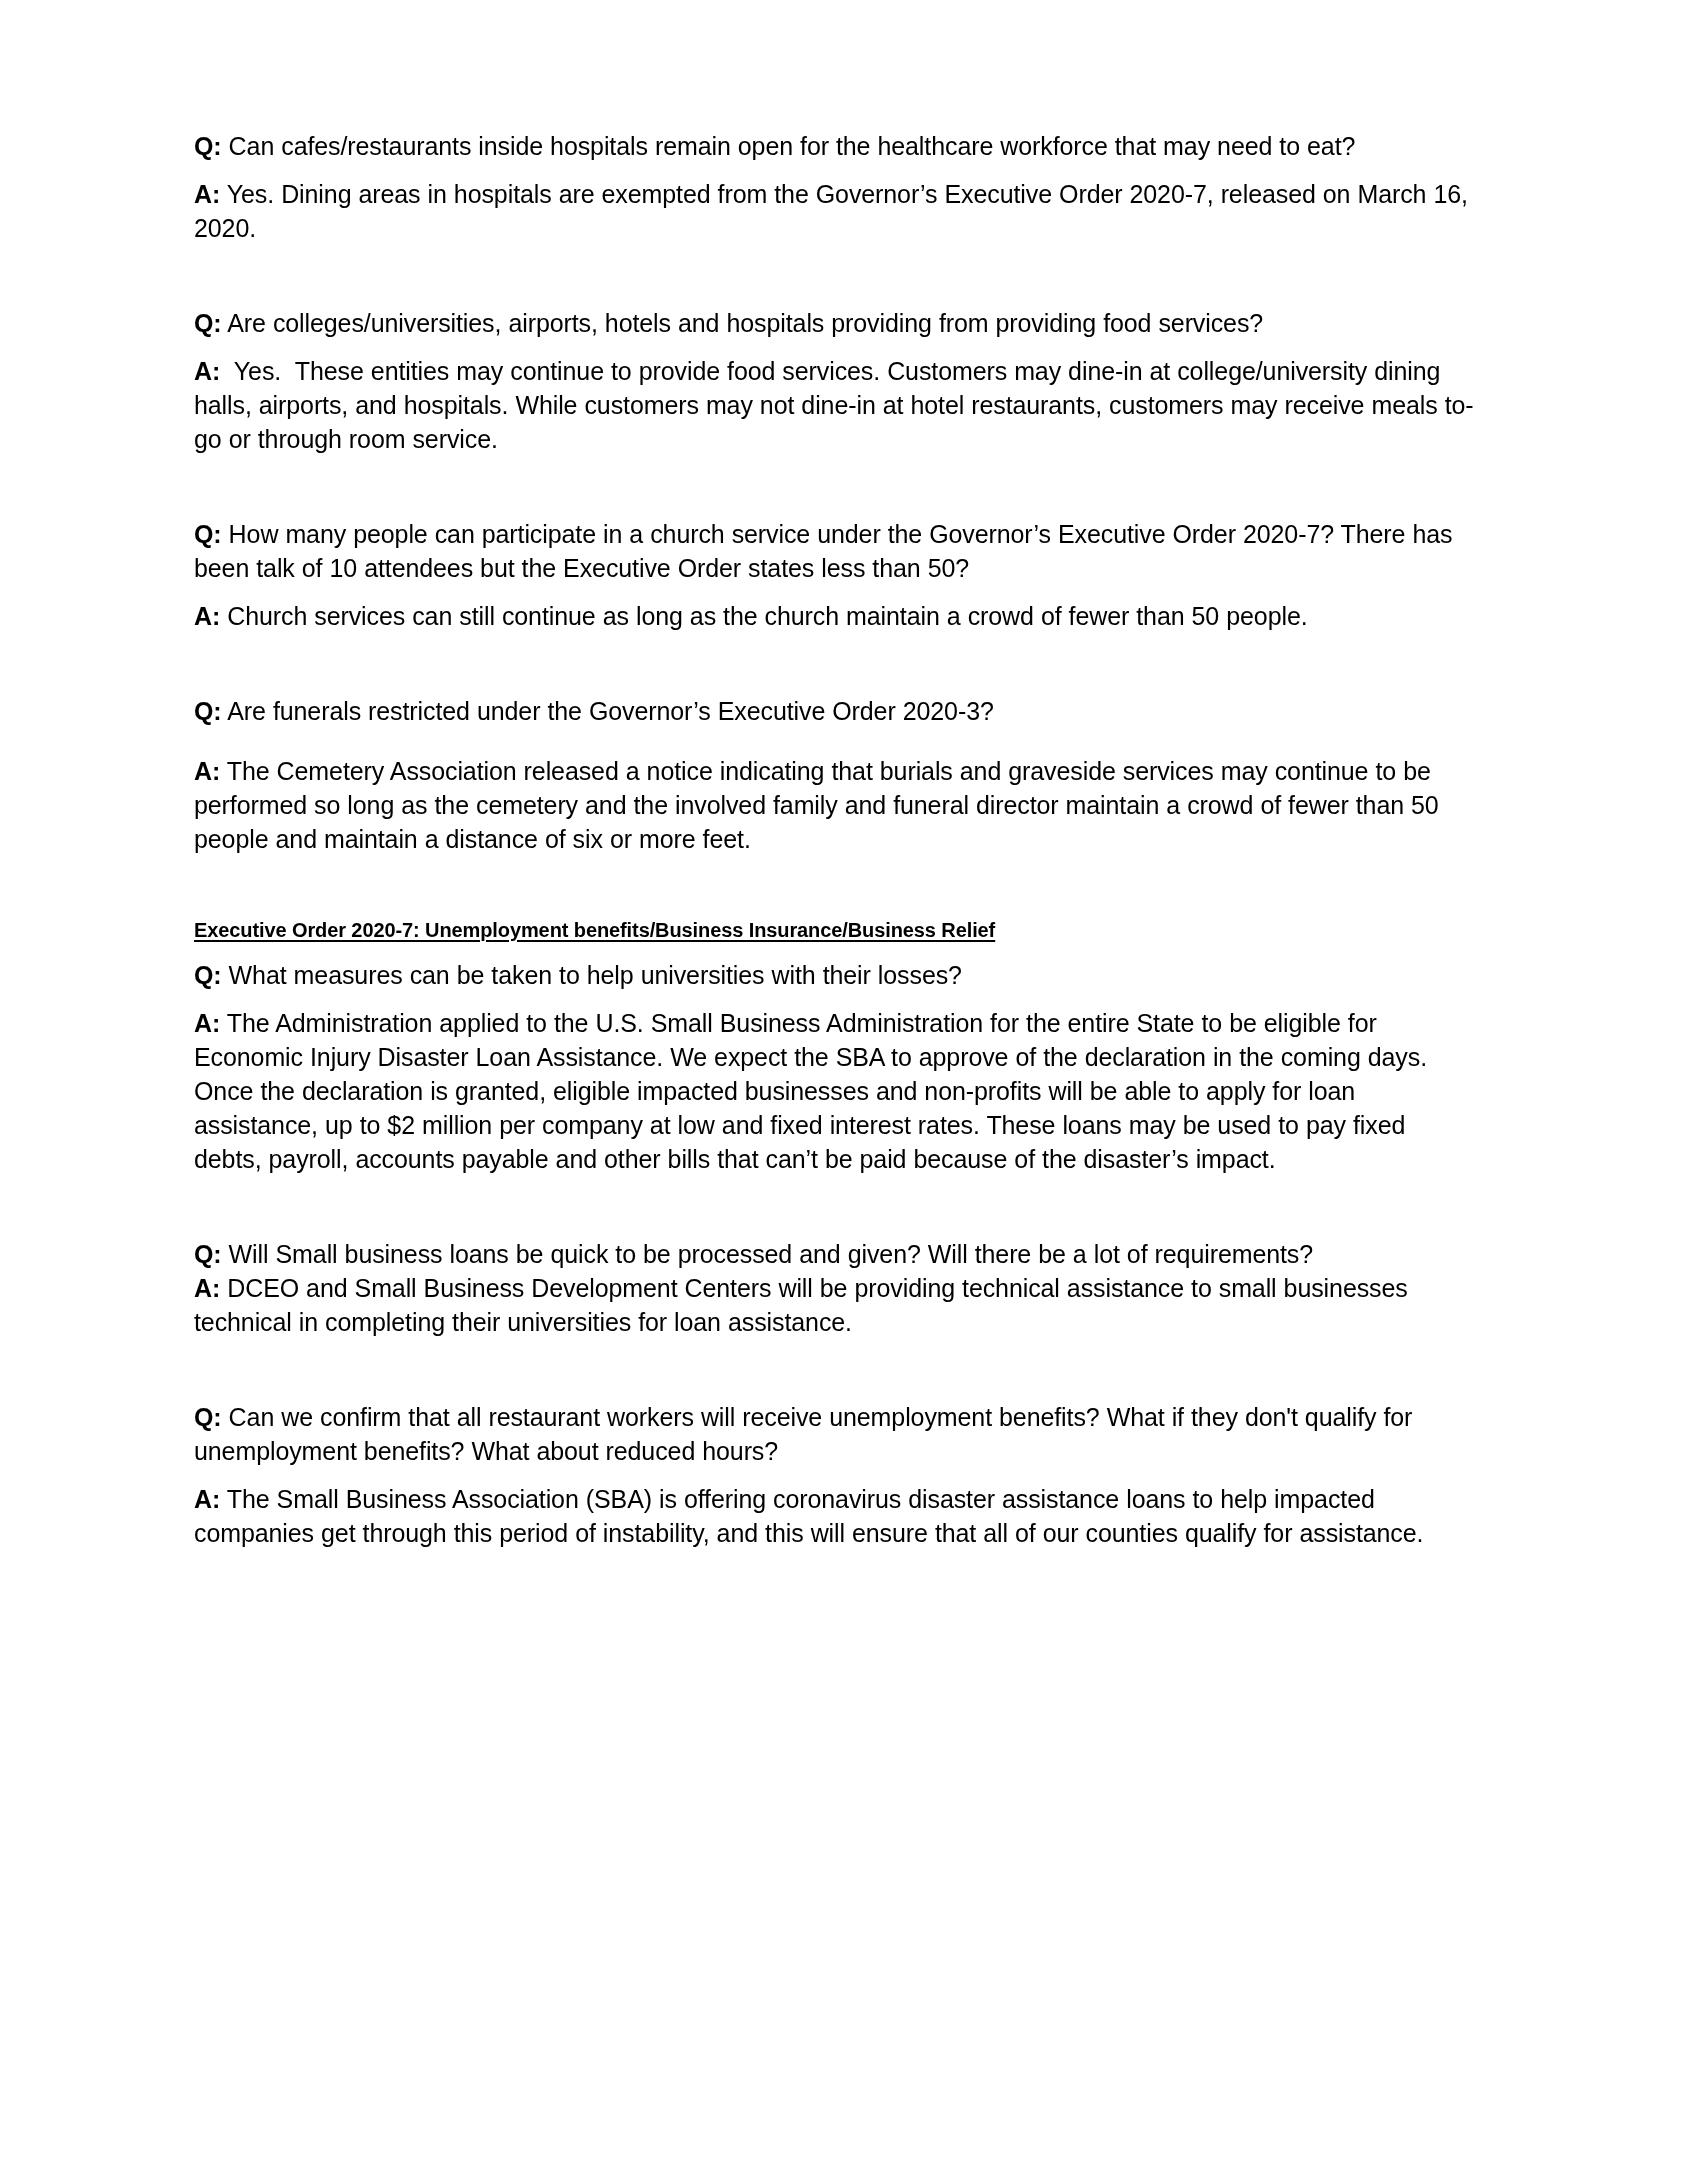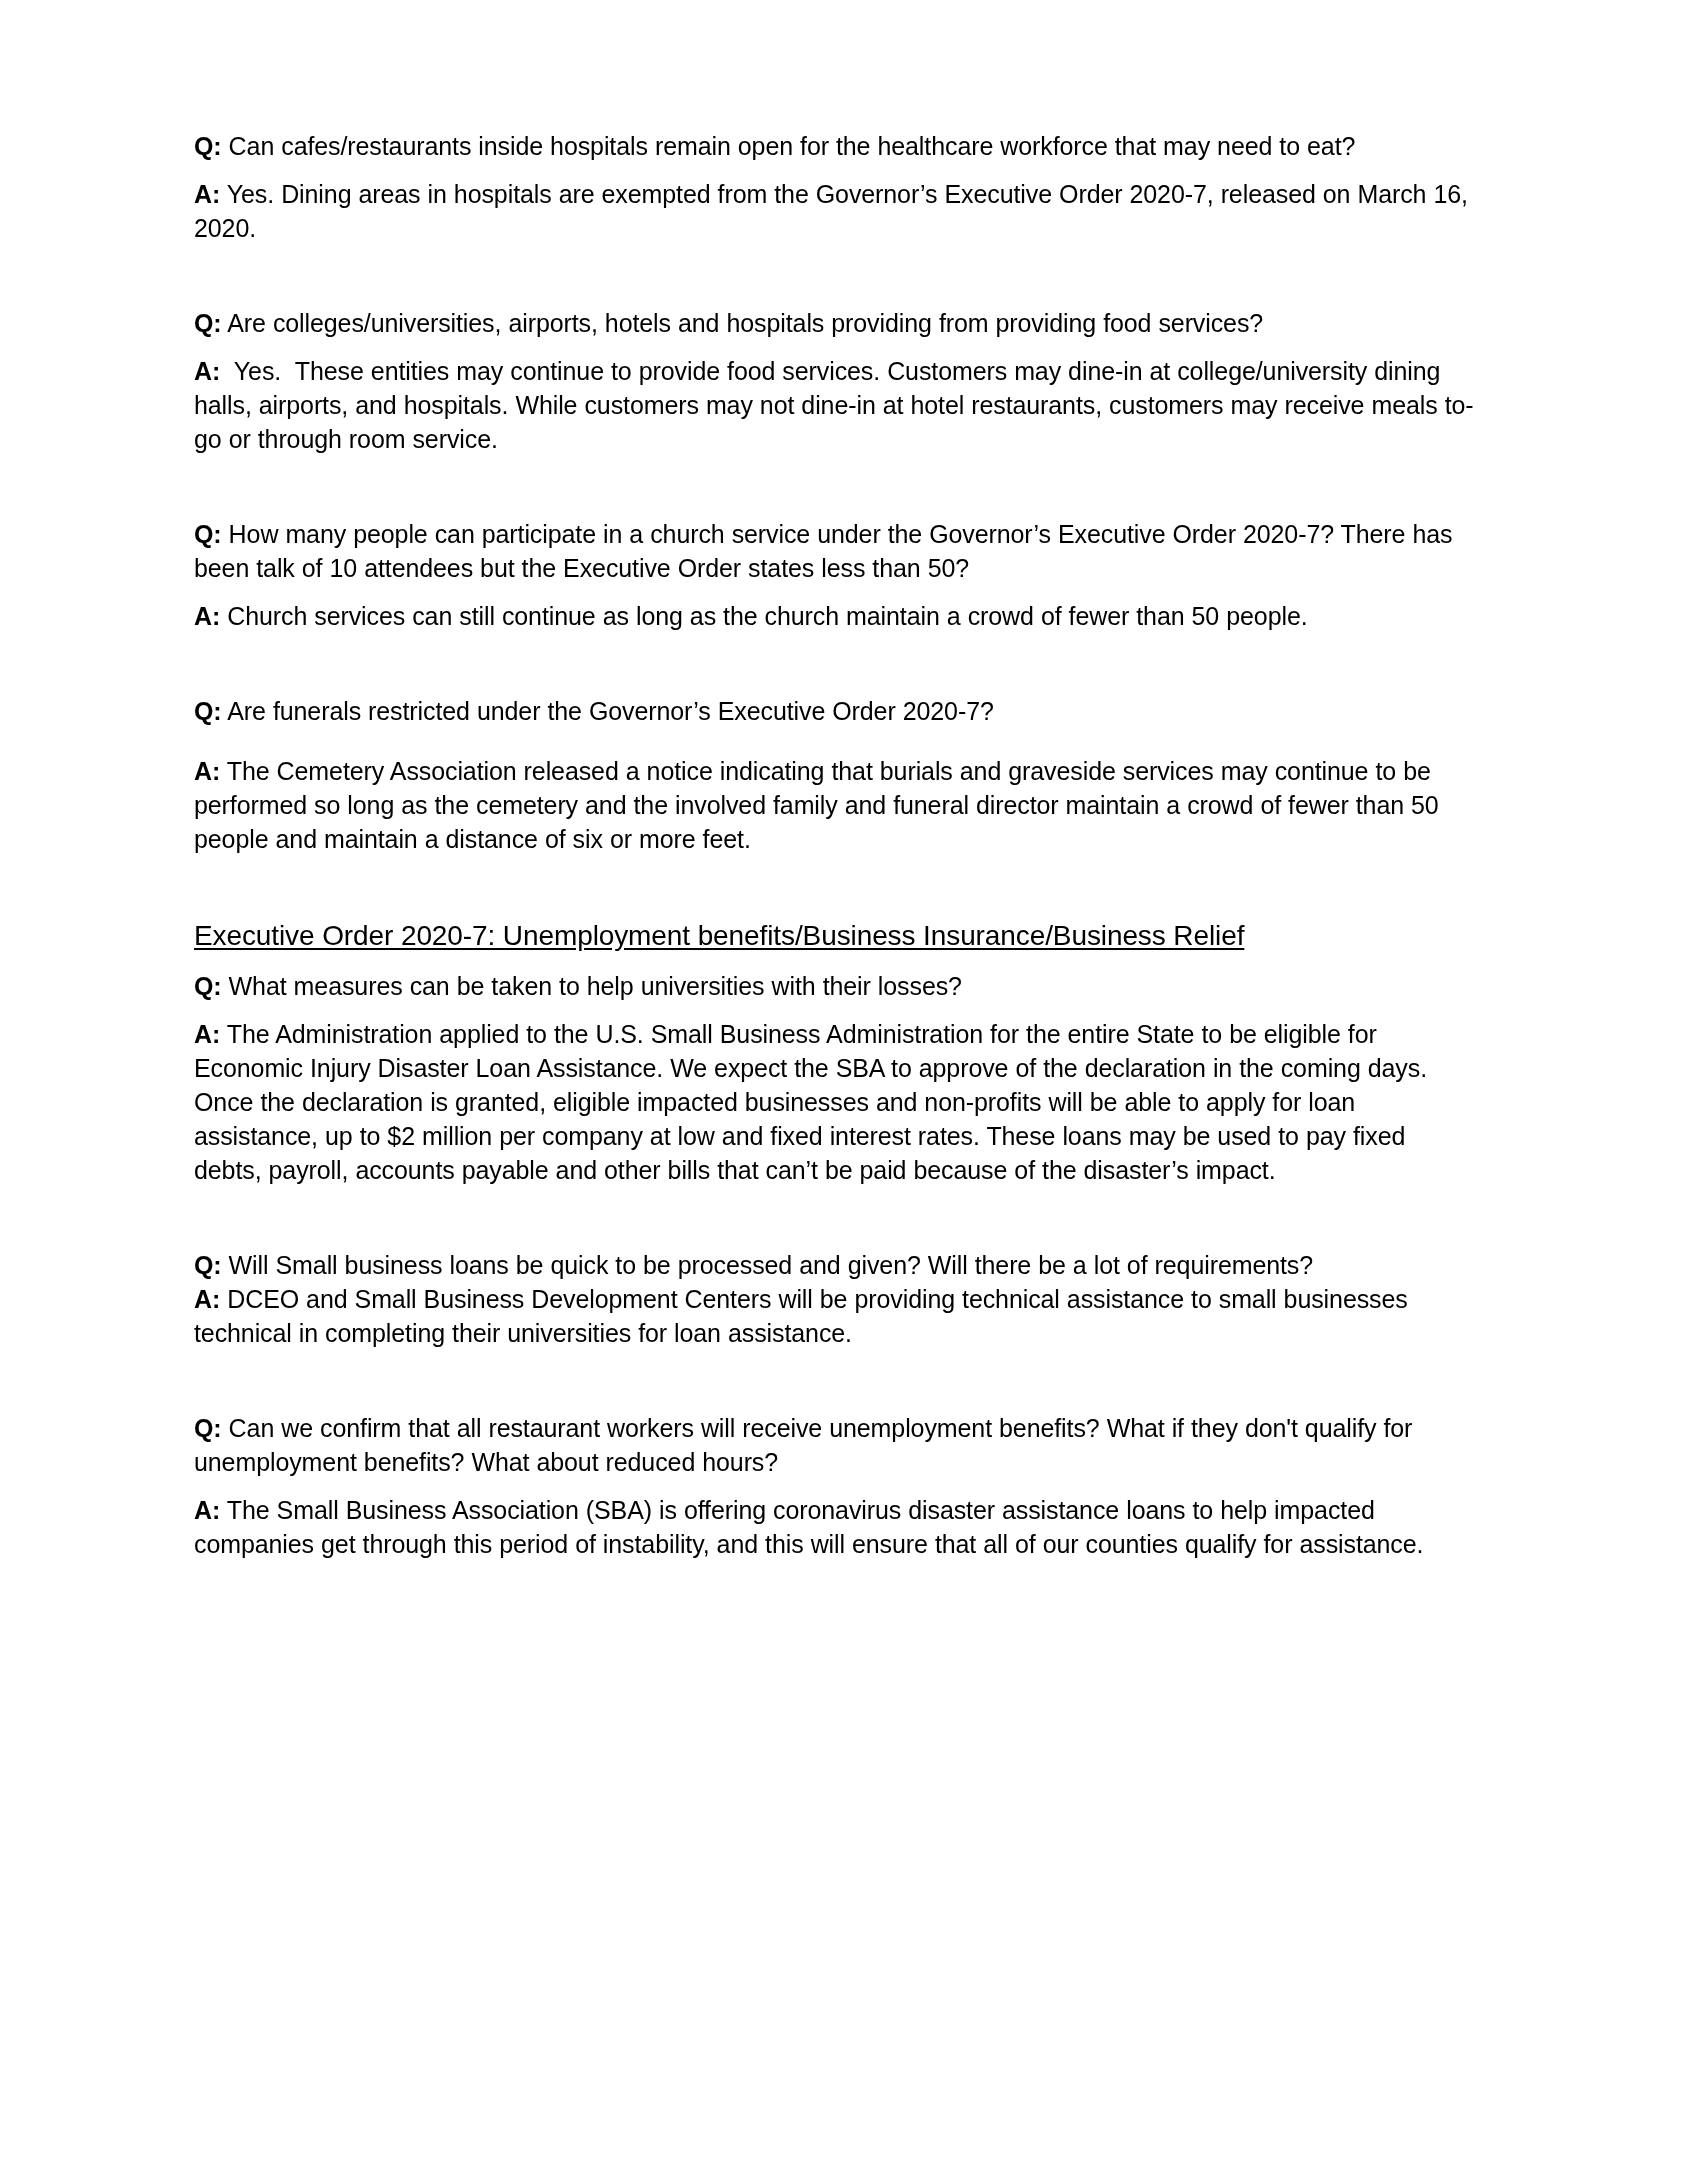--- a/index.html
+++ b/index.html
@@ -39,23 +39,23 @@
 
   .label {
     font-weight: bold;
   }
   .gap-block  { height: 61px; }
   .gap-qa     { height: 14px; }
   .gap-qa-wide{ height: 26px; }
   .gap-none   { height: 0px; }
 
   .section-heading {
-    font-size: 28px;
+    font-size: 20px;
     line-height: 1.36;
-    font-weight: normal;
+    font-weight: bold;
     text-decoration: underline;
     text-underline-offset: 3px;
     letter-spacing: -0.1px;
     margin: 0;
   }
 </style>
 </head>
 <body>
 
 <div class="page">
@@ -72,21 +72,21 @@
     <p class="para"><span class="label">A:</span><span>  Yes.  These entities may continue to provide food services. Customers may dine-in at college/university dining halls, airports, and hospitals. While customers may not dine-in at hotel restaurants, customers may receive meals to-go or through room service.</span></p>
 
     <div class="gap-block"></div>
 
     <p class="para"><span class="label">Q:</span><span> How many people can participate in a church service under the Governor’s Executive Order 2020-7? There has been talk of 10 attendees but the Executive Order states less than 50?</span></p>
     <div class="gap-qa"></div>
     <p class="para"><span class="label">A:</span><span> Church services can still continue as long as the church maintain a crowd of fewer than 50 people.</span></p>
 
     <div class="gap-block"></div>
 
-    <p class="para"><span class="label">Q:</span><span> Are funerals restricted under the Governor’s Executive Order 2020-7?</span></p>
+    <p class="para"><span class="label">Q:</span><span> Are funerals restricted under the Governor’s Executive Order 2020-3?</span></p>
     <div class="gap-qa-wide"></div>
     <p class="para"><span class="label">A:</span><span> The Cemetery Association released a notice indicating that burials and graveside services may continue to be performed so long as the cemetery and the involved family and funeral director maintain a crowd of fewer than 50 people and maintain a distance of six or more feet.</span></p>
 
     <div class="gap-block"></div>
 
     <p class="section-heading">Executive Order 2020-7: Unemployment benefits/Business Insurance/Business Relief</p>
 
     <div class="gap-qa"></div>
 
     <p class="para"><span class="label">Q:</span><span> What measures can be taken to help universities with their losses?</span></p>

